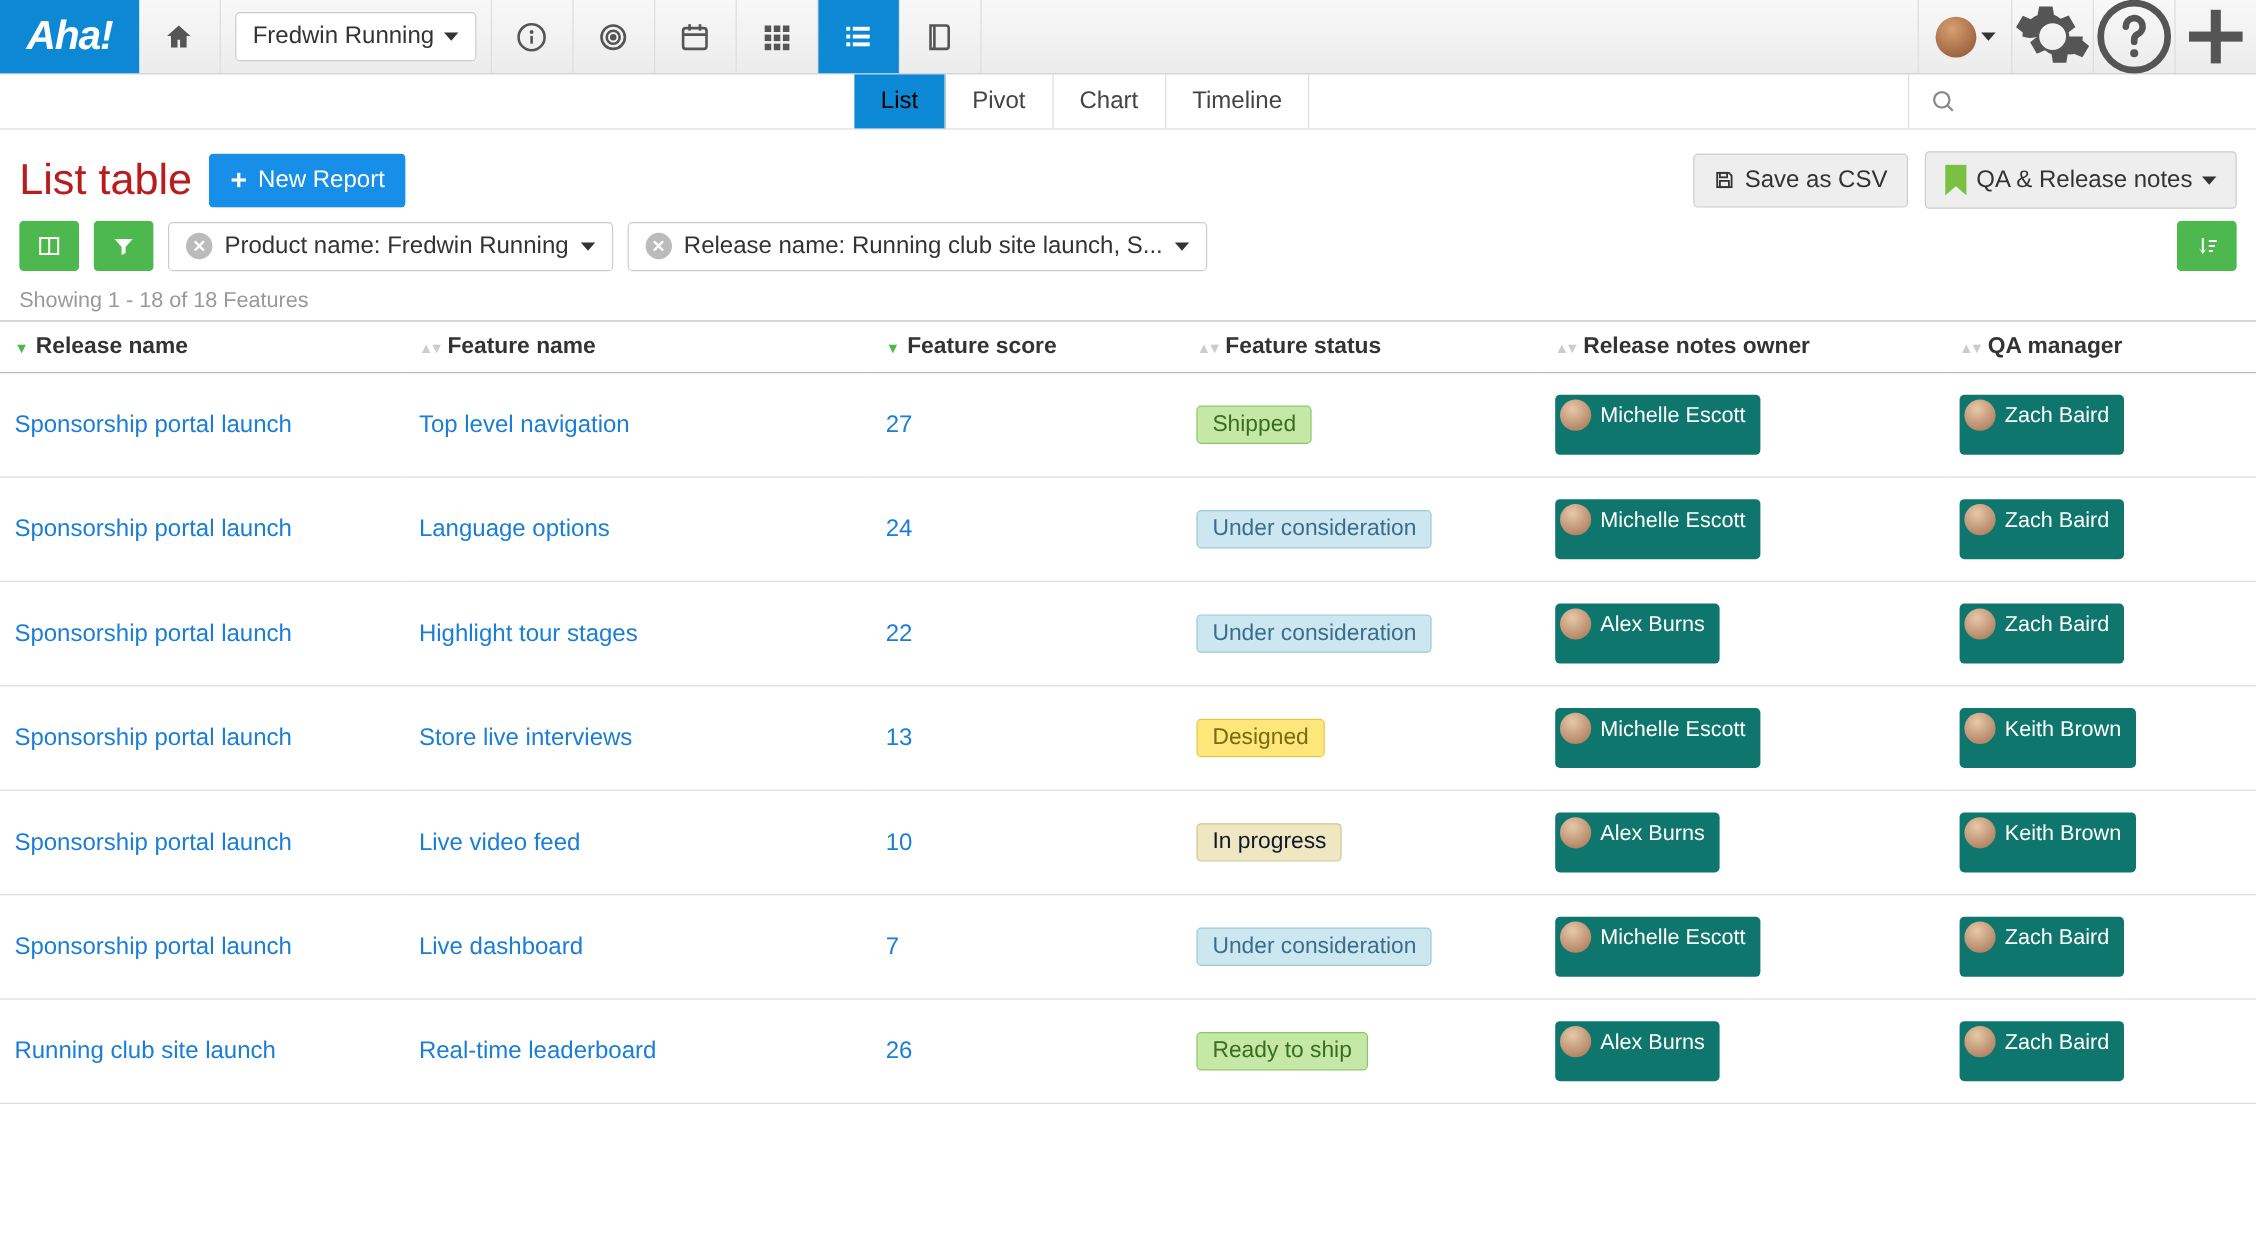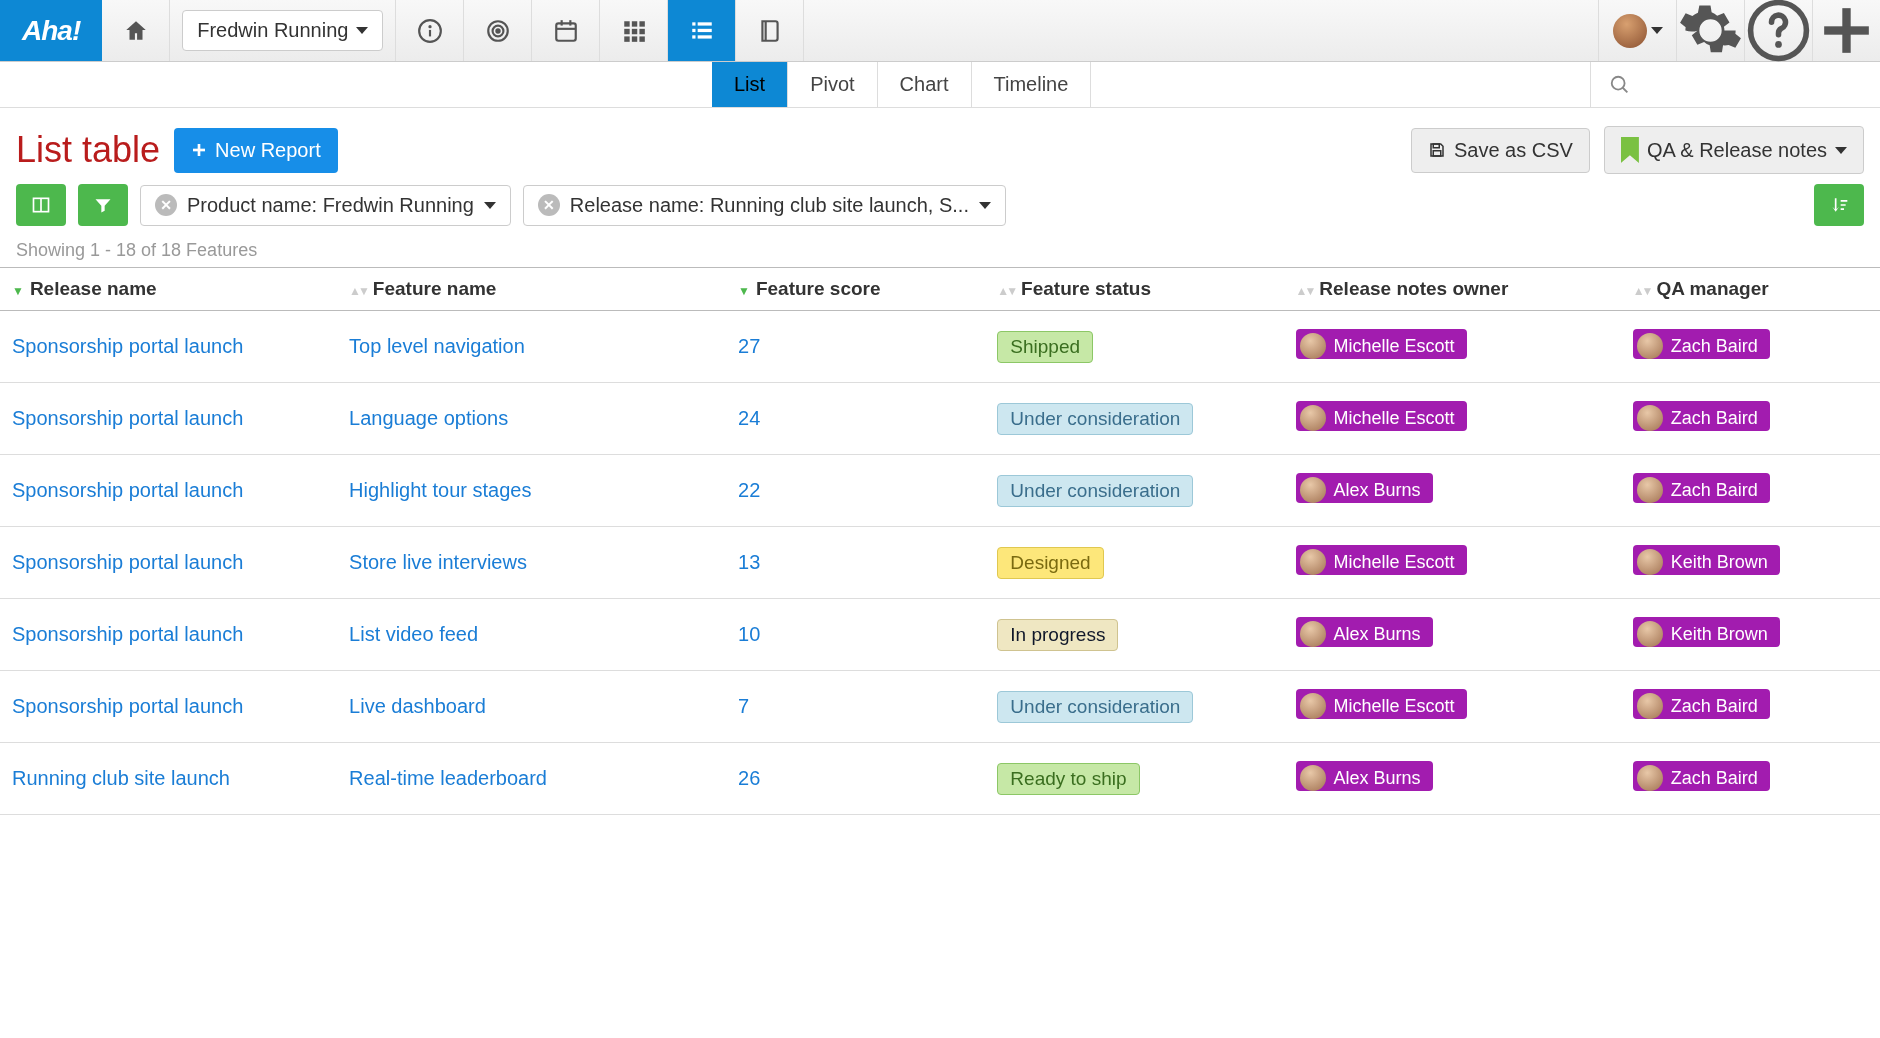--- a/index.html
+++ b/index.html
@@ -1,20 +1,20 @@
 <!DOCTYPE html>
 <html><head>
 <meta charset="utf-8">
 <style>
 * { box-sizing: border-box; margin: 0; padding: 0; }
 body { font-family: "Helvetica Neue", Helvetica, Arial, sans-serif; font-size: 14px; color: #333; background: #fff; }
 
 
 .topbar { display: flex; align-items: stretch; background: linear-gradient(#f8f8f8,#ececec); border-bottom: 1px solid #ccc; height: 62px; }
-.logo { background:#0d88d4; color:#fff; font-weight:900; font-size:28px; padding:10px 22px; display:flex; align-items:center; font-style:italic; letter-spacing:-1px; }
+.logo { background:#0d88d4; color:#fff; font-weight:900; font-size:34px; padding:10px 22px; display:flex; align-items:center; font-style:italic; letter-spacing:-1px; }
 .topbar .nav-btn { width:68px; display:flex; align-items:center; justify-content:center; border-right:1px solid #ddd; color:#555; font-size:24px; cursor:pointer; }
 .topbar .nav-btn.active { background:#0d88d4; color:#fff; }
 .topbar .nav-btn svg { width:26px; height:26px; }
 .product-select { display:flex; align-items:center; padding:0 12px; border-right:1px solid #ddd; }
 .product-select .dd { background:#fff; border:1px solid #ccc; border-radius:4px; padding:8px 14px; font-size:20px; color:#333; cursor:pointer; display:flex; align-items:center; gap:8px; }
 .spacer { flex:1; }
 .topbar .avatar-btn { width:78px; display:flex; align-items:center; justify-content:center; border-left:1px solid #ddd; cursor:pointer; gap:4px; }
 .topbar .avatar-btn .av { width:34px; height:34px; border-radius:50%; background:radial-gradient(circle at 40% 30%, #d8a070, #8a5030); display:inline-block; }
 .topbar .icon-right { width:68px; display:flex; align-items:center; justify-content:center; border-left:1px solid #ddd; color:#555; font-size:24px; cursor:pointer; }
 
@@ -42,21 +42,21 @@
 .showing { padding:0 16px 6px 16px; color:#999; font-size:18px; border-bottom:1px solid #bbb; }
 
 
 .tbl { width:100%; border-collapse:collapse; }
 .tbl th { text-align:left; padding:10px 12px; font-size:19px; font-weight:700; color:#333; border-bottom:1px solid #bbb; white-space:nowrap; }
 .tbl th .sort-ind { color:#4db84d; font-size:12px; margin-right:6px; }
 .tbl th .sort-neutral { color:#ccc; font-size:12px; margin-right:6px; letter-spacing:-3px; }
 .tbl td { padding:18px 12px; font-size:20px; border-bottom:1px solid #ddd; vertical-align:middle; }
 .tbl td a { color:#1a7dd6; text-decoration:none; }
 .badge { display:inline-block; padding:4px 12px; border-radius:4px; border:1px solid; font-size:19px; }
-.user-chip { display:inline-flex; align-items:center; gap:8px; background:#a21caf; color:#fff; border-radius:4px; padding:4px 12px 0 4px; font-size:18px; }
+.user-chip { display:inline-flex; align-items:center; gap:8px; background:#0f766e; color:#fff; border-radius:4px; padding:4px 12px 20px 4px; font-size:18px; }
 .user-chip .uav { width:26px; height:26px; border-radius:50%; background:radial-gradient(circle at 40% 30%,#e8c8a8,#a07050); display:inline-block; }
 
 .col-release { width:260px; }
 .col-feature { width:300px; }
 .col-score { width:200px; }
 .col-status { width:230px; }
 .col-owner { width:260px; }
 .col-qa { width:200px; }
 </style>
 </head>
@@ -286,21 +286,21 @@
             <span class="uav"></span>
             <span>Michelle Escott</span>
           </span></td>
     <td><span class="user-chip">
             <span class="uav"></span>
             <span>Keith Brown</span>
           </span></td>
       </tr>
       <tr>
     <td><a href="#">Sponsorship portal launch</a></td>
-    <td><a href="#">List video feed</a></td>
+    <td><a href="#">Live video feed</a></td>
     <td><a href="#">10</a></td>
     <td><span class="badge" style="background:#efe7c2;border-color:#cfc390;color:#0f172a">In progress</span></td>
     <td><span class="user-chip">
             <span class="uav"></span>
             <span>Alex Burns</span>
           </span></td>
     <td><span class="user-chip">
             <span class="uav"></span>
             <span>Keith Brown</span>
           </span></td>

